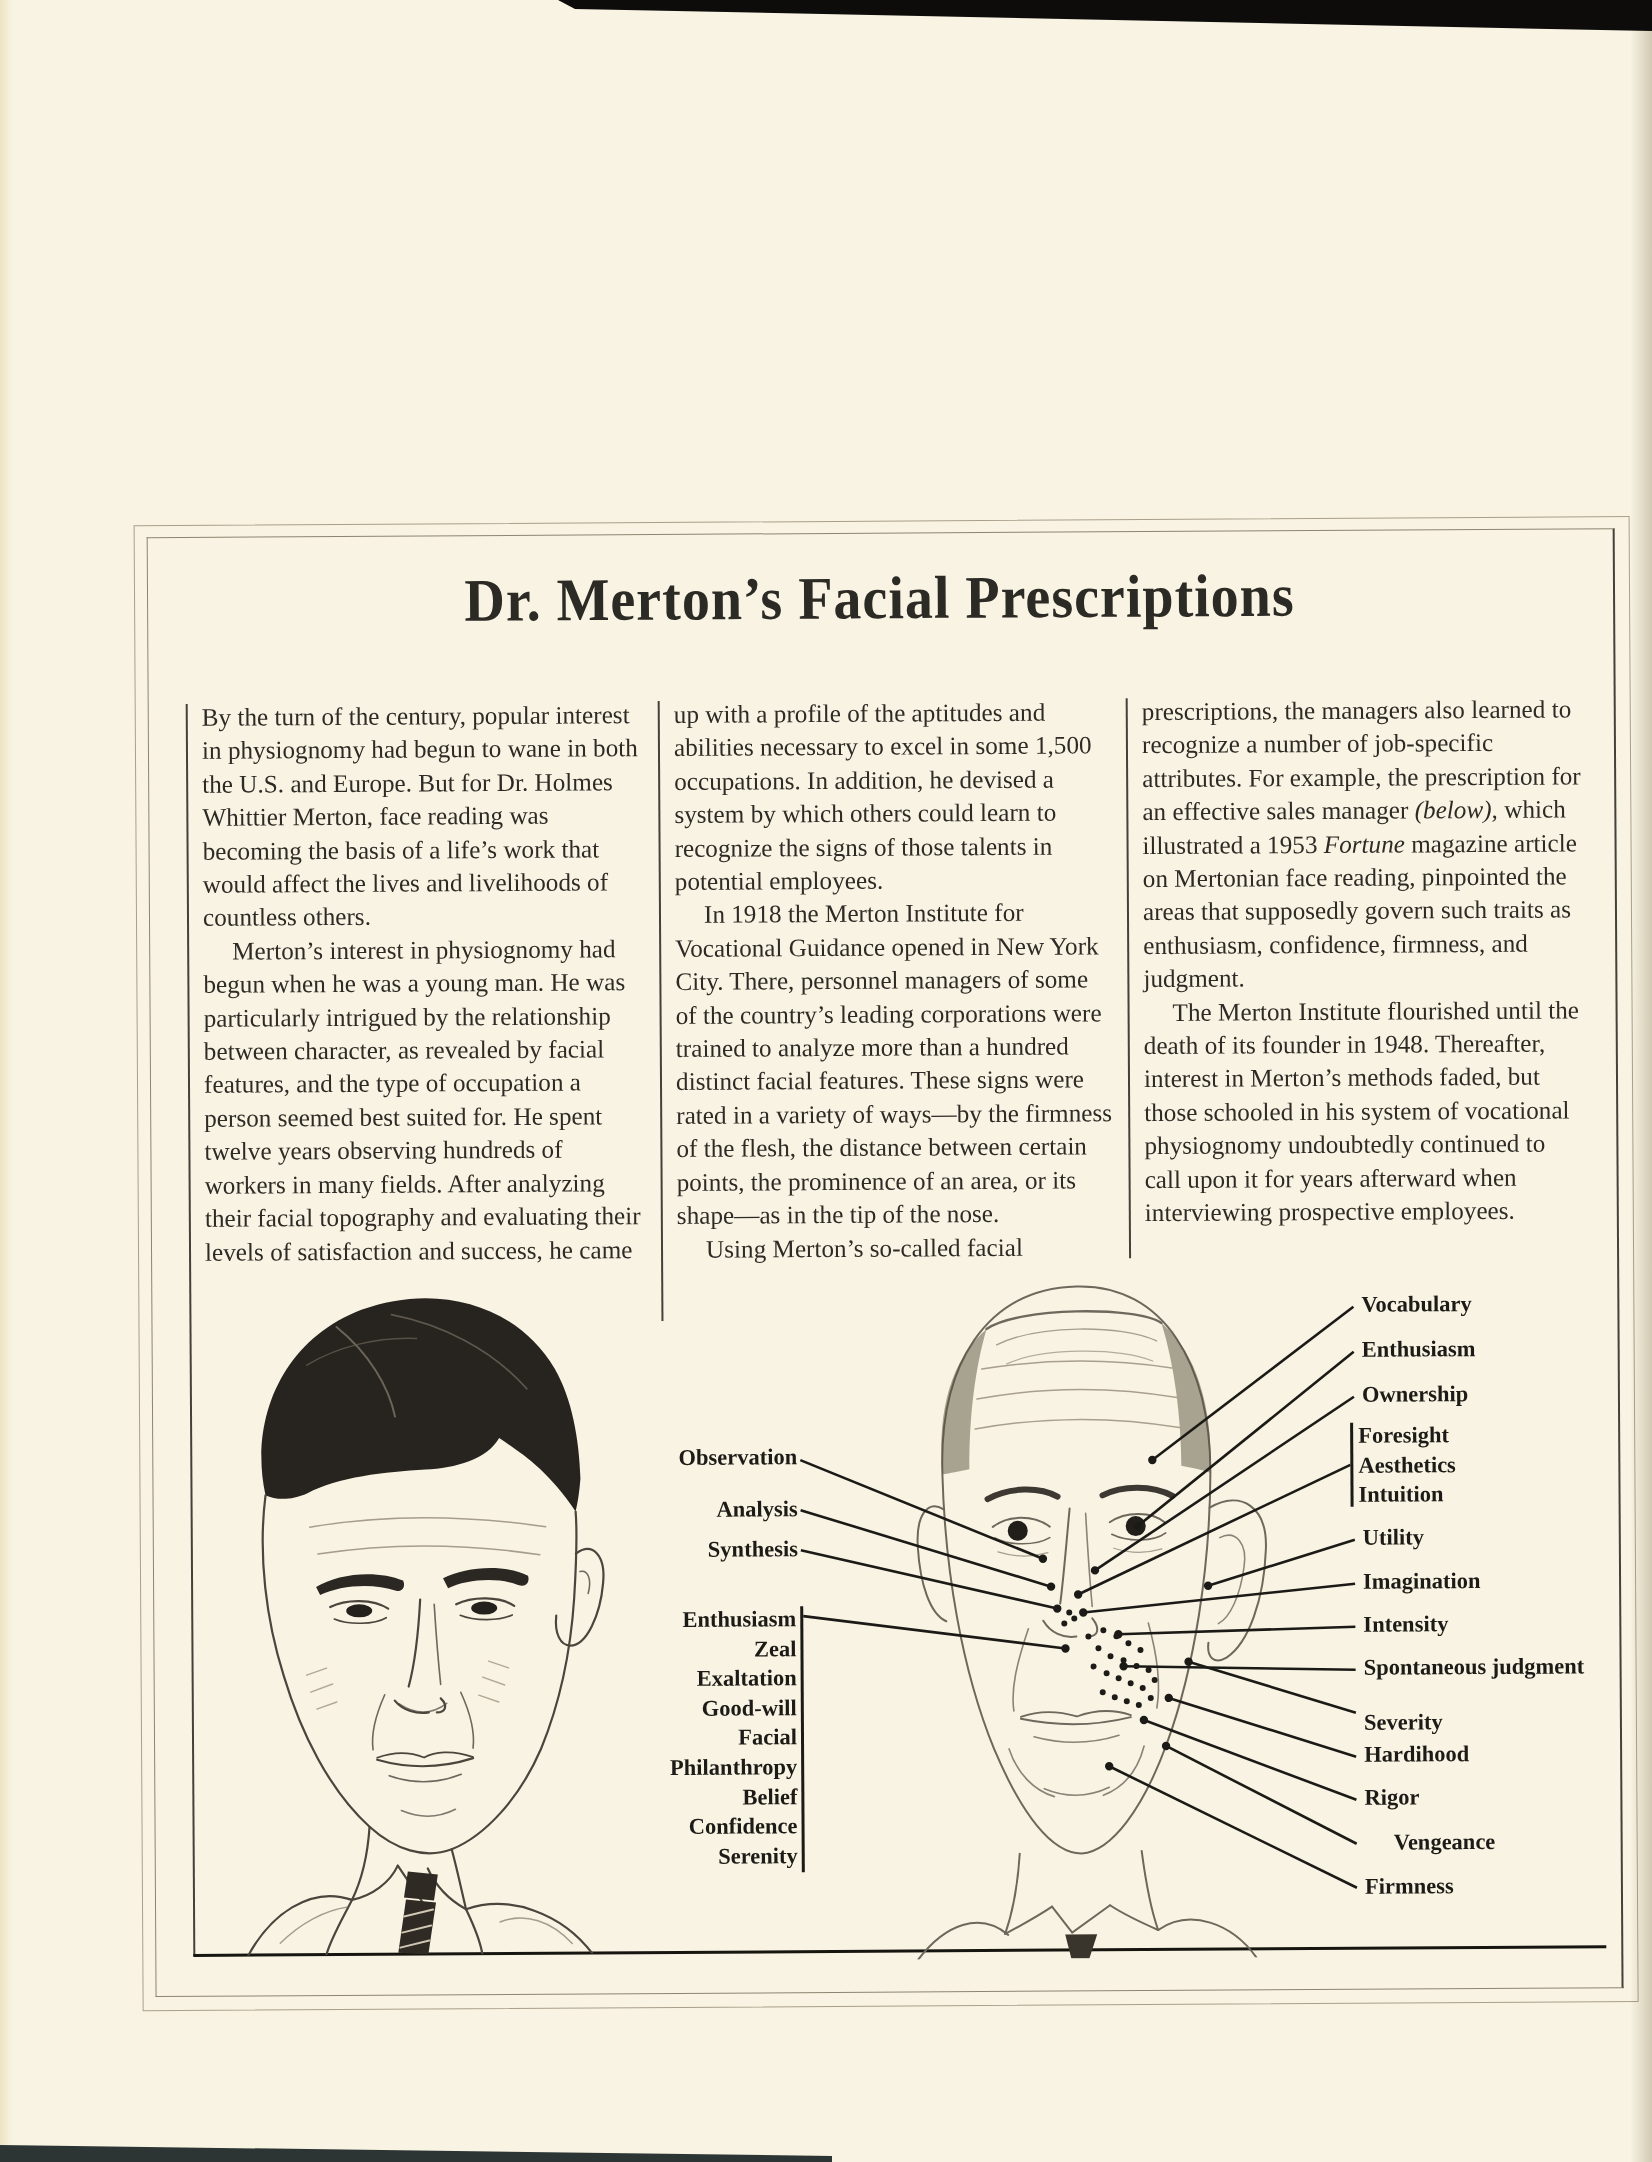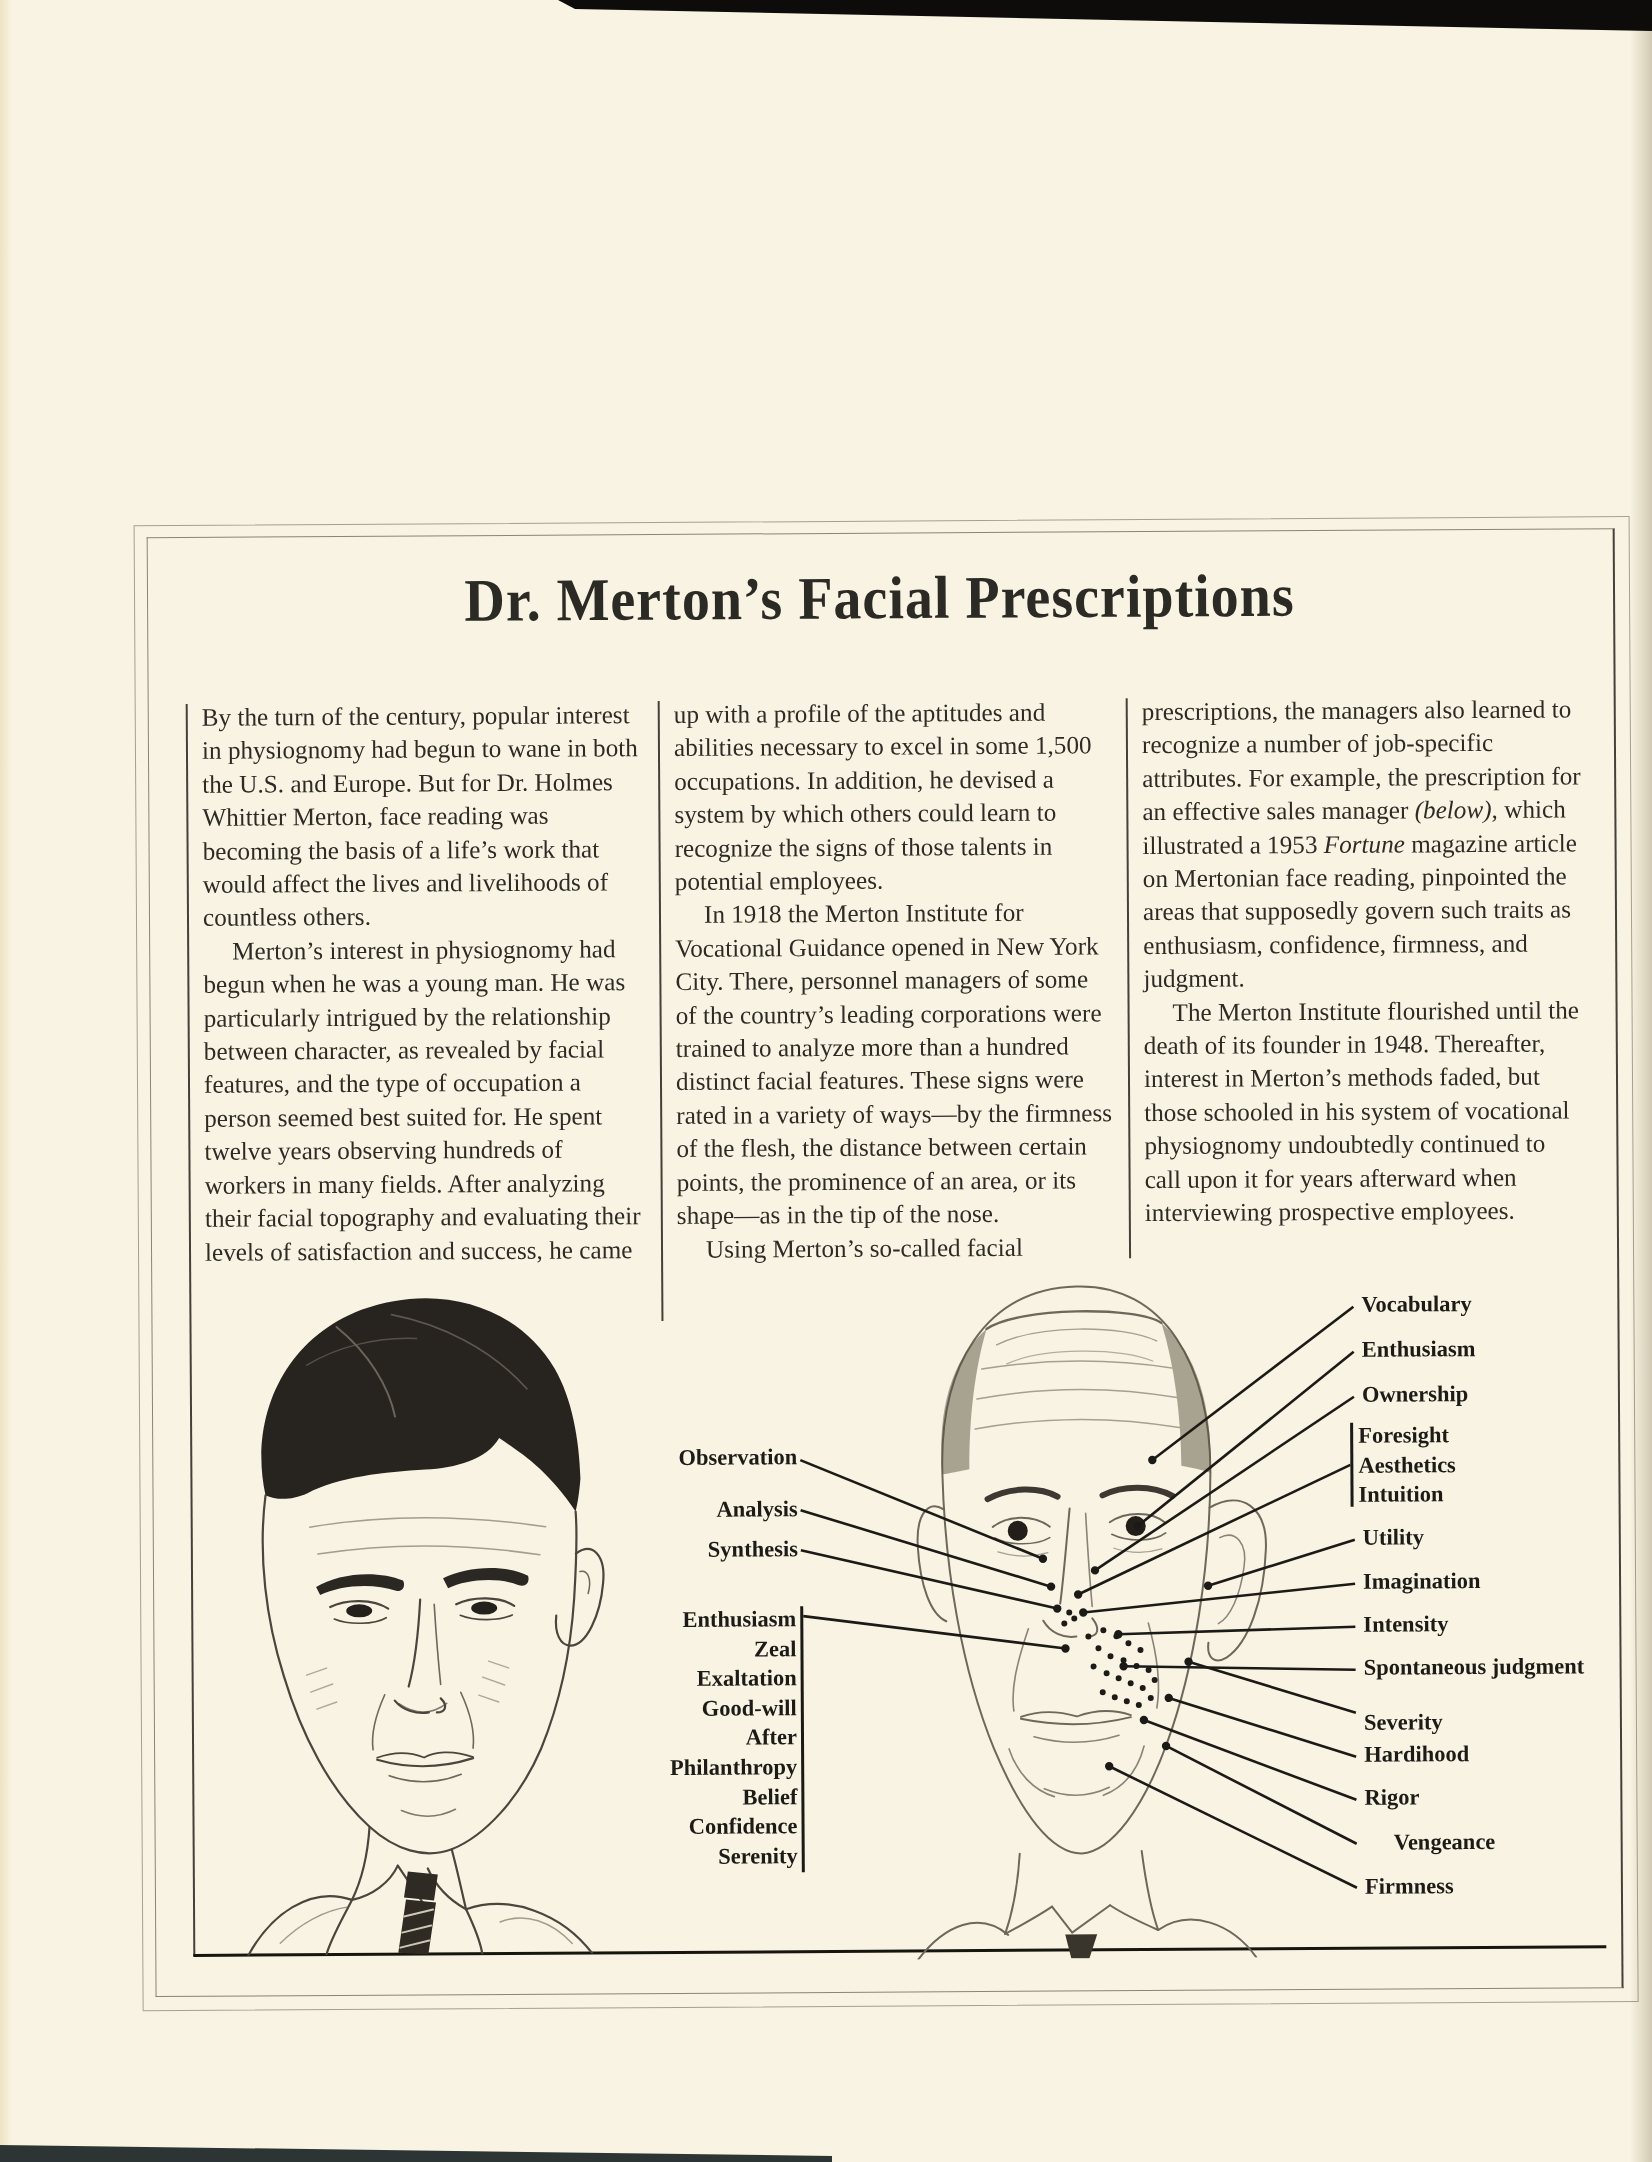--- a/index.html
+++ b/index.html
@@ -276,21 +276,21 @@
       <line x1="1352" y1="1891" x2="1105" y2="1768" stroke="#1b1a17" stroke-width="2.6"></line>
       <circle cx="1105" cy="1768" r="4.2" fill="#1b1a17"></circle>
     </svg>
 
   <div id="left-singles"></div>
   <div class="label-group" id="left-group" style="left:575px;top:1604px;width:218px;text-align:right;">
       <div>Enthusiasm</div>
       <div>Zeal</div>
       <div>Exaltation</div>
       <div>Good-will</div>
-      <div>After</div>
+      <div>Facial</div>
       <div>Philanthropy</div>
       <div>Belief</div>
       <div>Confidence</div>
       <div>Serenity</div>
     </div>
   <div class="bracket" style="left:797px;top:1606px;height:266px;"></div>
 
   <div id="right-singles-upper"></div>
   <div class="label-group" id="right-group" style="left:1356px;top:1424px;width:230px;text-align:left;">
       <div>Foresight</div>

